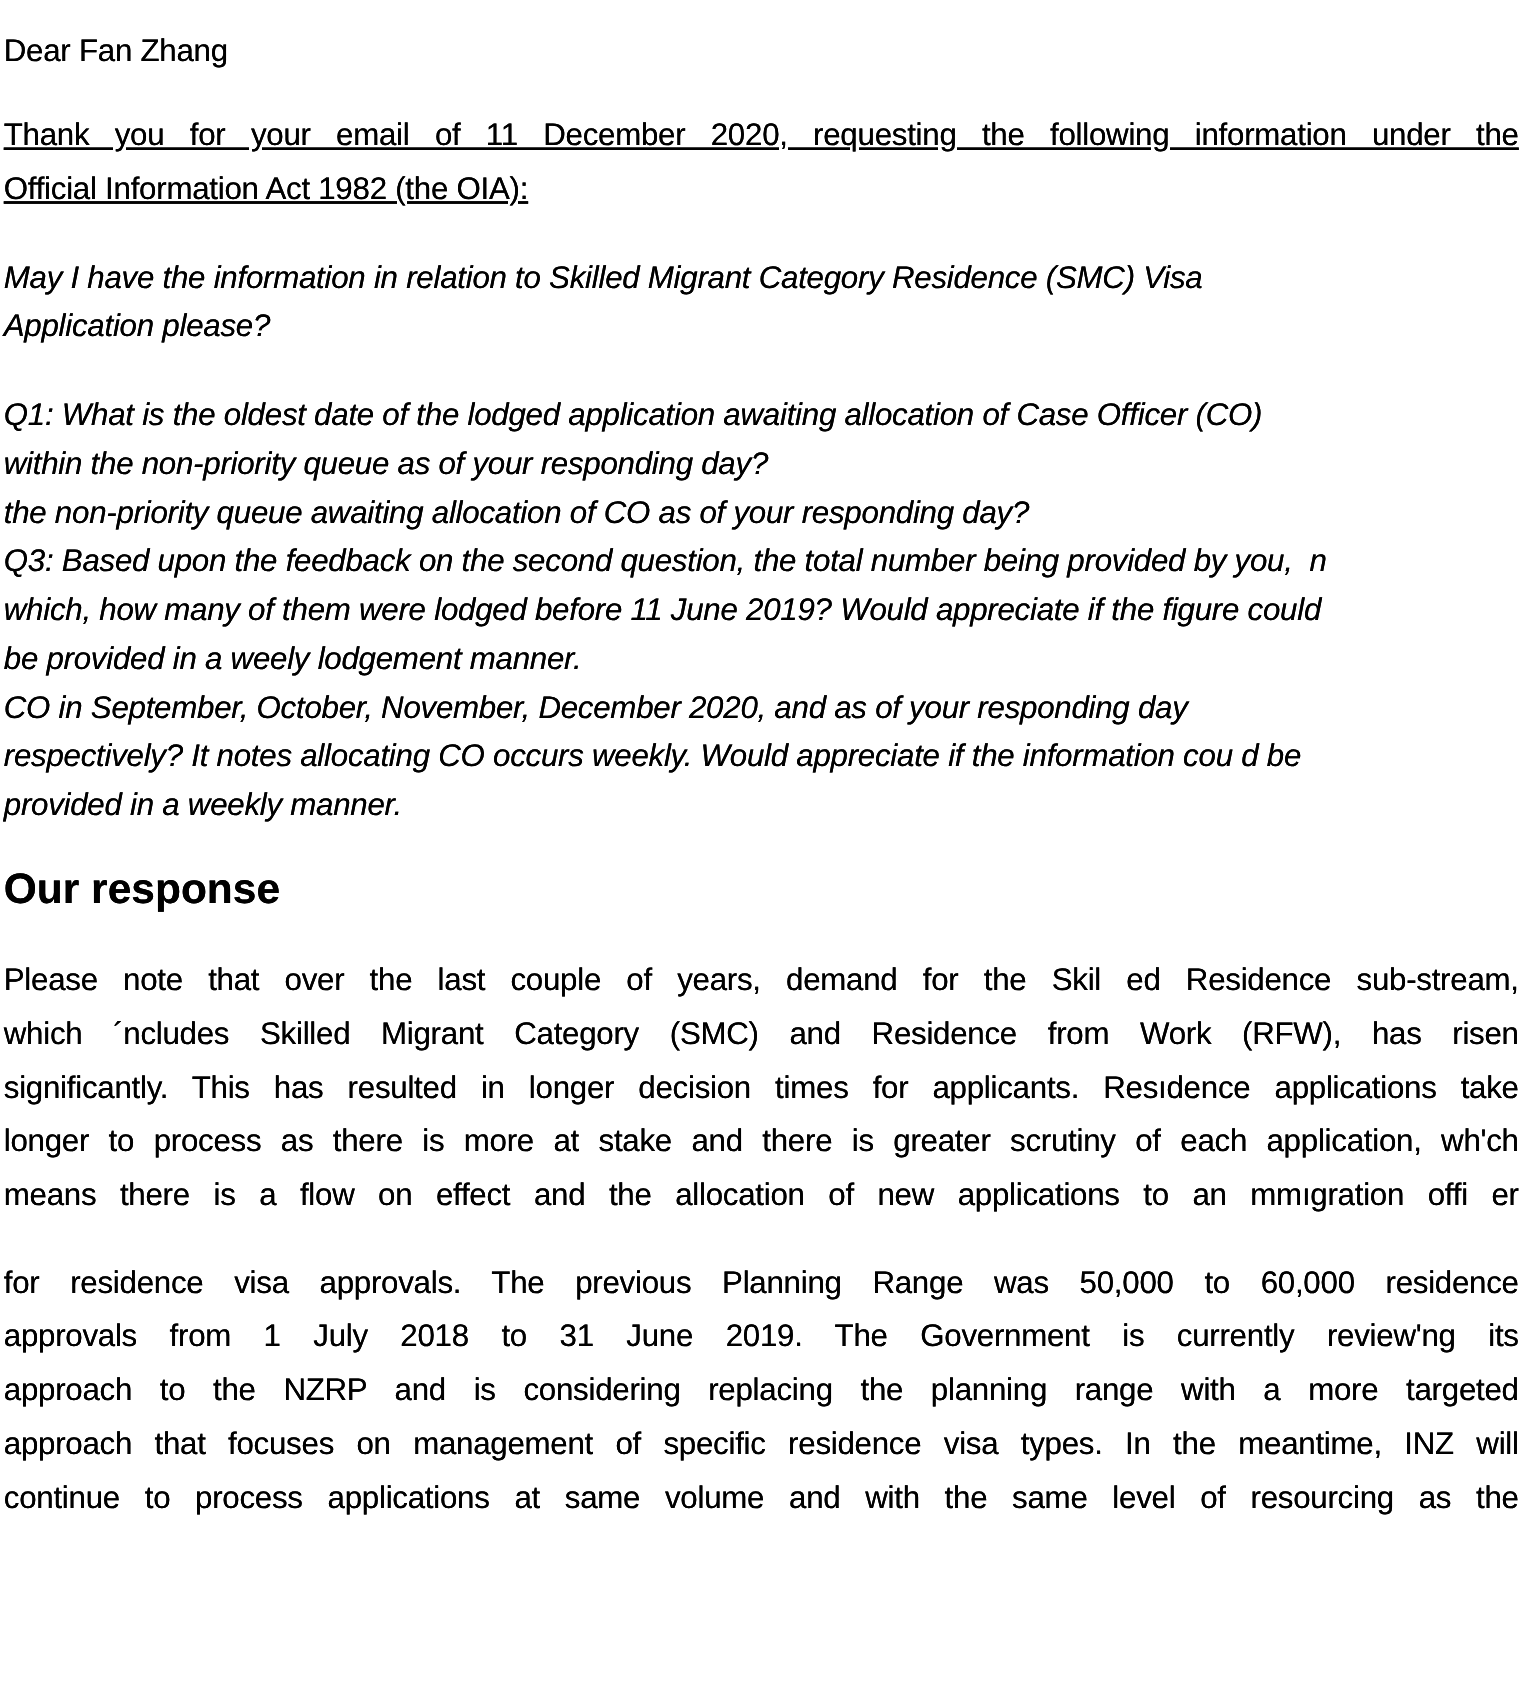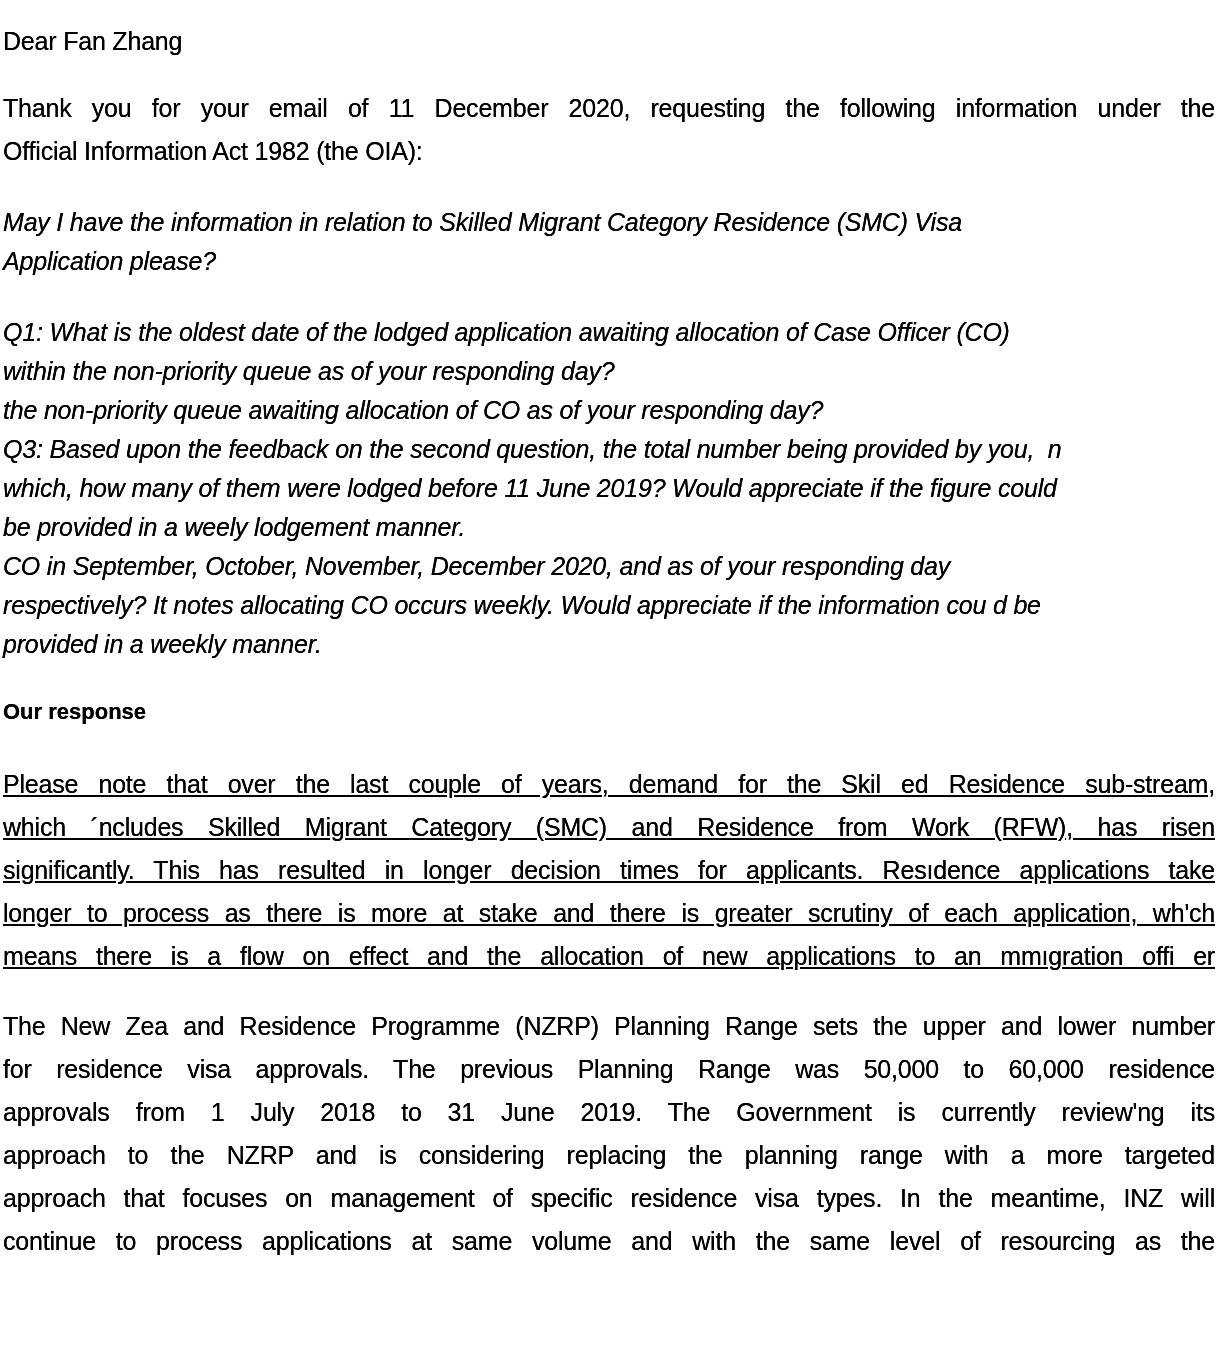--- a/index.html
+++ b/index.html
@@ -22,25 +22,25 @@
   
   .stretch {
     white-space: normal;
     text-align: justify;
     text-align-last: justify;
   }
 
   .italic-block { font-style: italic; line-height: 39px; }
 
   #greeting-block { margin-top: 12px; }
-  #intro-block    { margin-top: 24px; }
+  #intro-block    { margin-top: 24px; text-decoration: underline; }
   #quote-block    { margin-top: 30px; }
   #questions-block{ margin-top: 32px; }
-  #response-heading { margin-top: 26px; font-weight: bold; font-size: 22px; line-height: 43px; }
-  #body-paragraph-1 { margin-top: 30px; text-decoration: underline; }
+  #response-heading { margin-top: 26px; font-weight: bold; font-size: 34px; line-height: 43px; }
+  #body-paragraph-1 { margin-top: 30px; }
   #body-paragraph-2 { margin-top: 27px; }
 </style>
 </head>
 <body>
 
 <div class="doc">
 
   <div class="block" id="greeting-block">
     <span class="line">Dear Fan Zhang</span>
   </div>
@@ -71,21 +71,20 @@
 
   <div class="block" id="body-paragraph-1">
     <span class="line stretch">Please note that over the last couple of years, demand for the Skil ed Residence sub-stream,</span>
     <span class="line stretch">which ´ncludes Skilled Migrant Category (SMC) and Residence from Work (RFW), has risen</span>
     <span class="line stretch">significantly. This has resulted in longer decision times for applicants. Resıdence applications take</span>
     <span class="line stretch">longer to process as there is more at stake and there is greater scrutiny of each application, wh'ch</span>
     <span class="line stretch">means there is a flow on effect and the allocation of new applications to an mmıgration offi er</span>
   </div>
 
   <div class="block" id="body-paragraph-2">
-    <span class="line stretch">The New Zea and Residence Programme (NZRP) Planning Range sets the upper and lower number</span>
     <span class="line stretch">for residence visa approvals. The previous Planning Range was 50,000 to 60,000 residence</span>
     <span class="line stretch">approvals from 1 July 2018 to 31 June 2019. The Government is currently review'ng its</span>
     <span class="line stretch">approach to the NZRP and is considering replacing the planning range with a more targeted</span>
     <span class="line stretch">approach that focuses on management of specific residence visa types. In the meantime, INZ will</span>
     <span class="line stretch">continue to process applications at same volume and with the same level of resourcing as the</span>
   </div>
 
 </div>
 
 </body></html>

